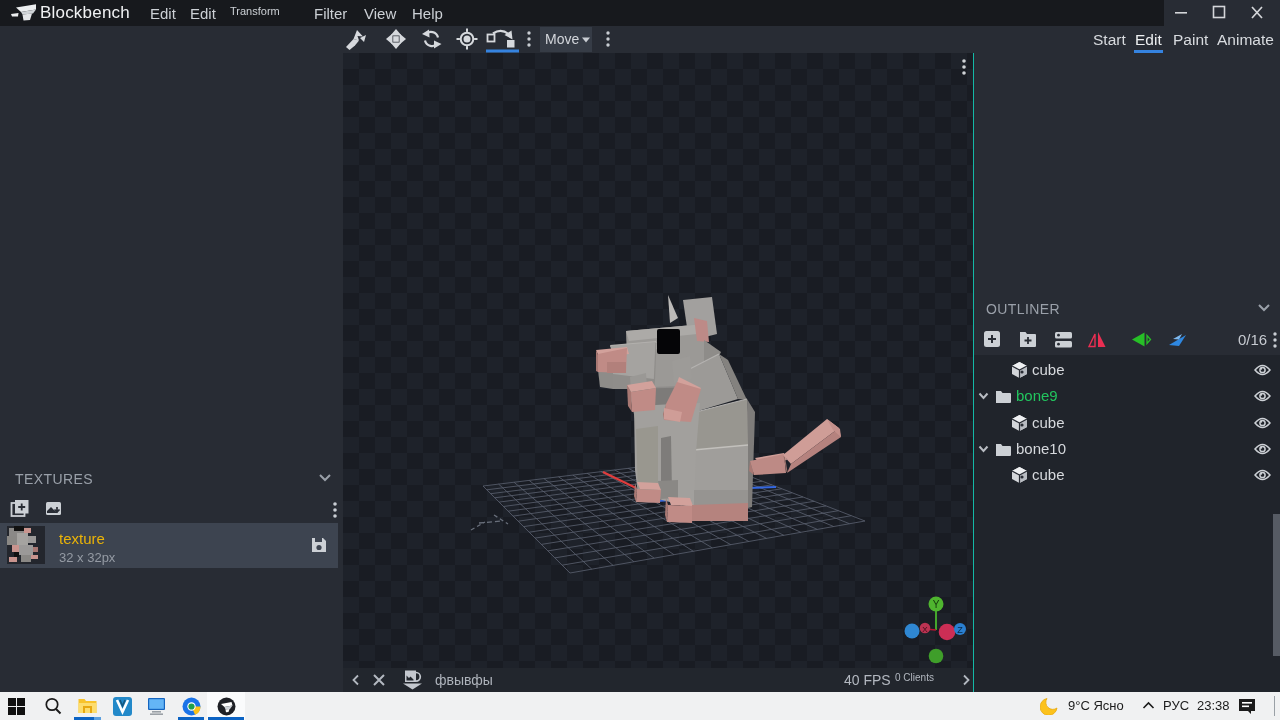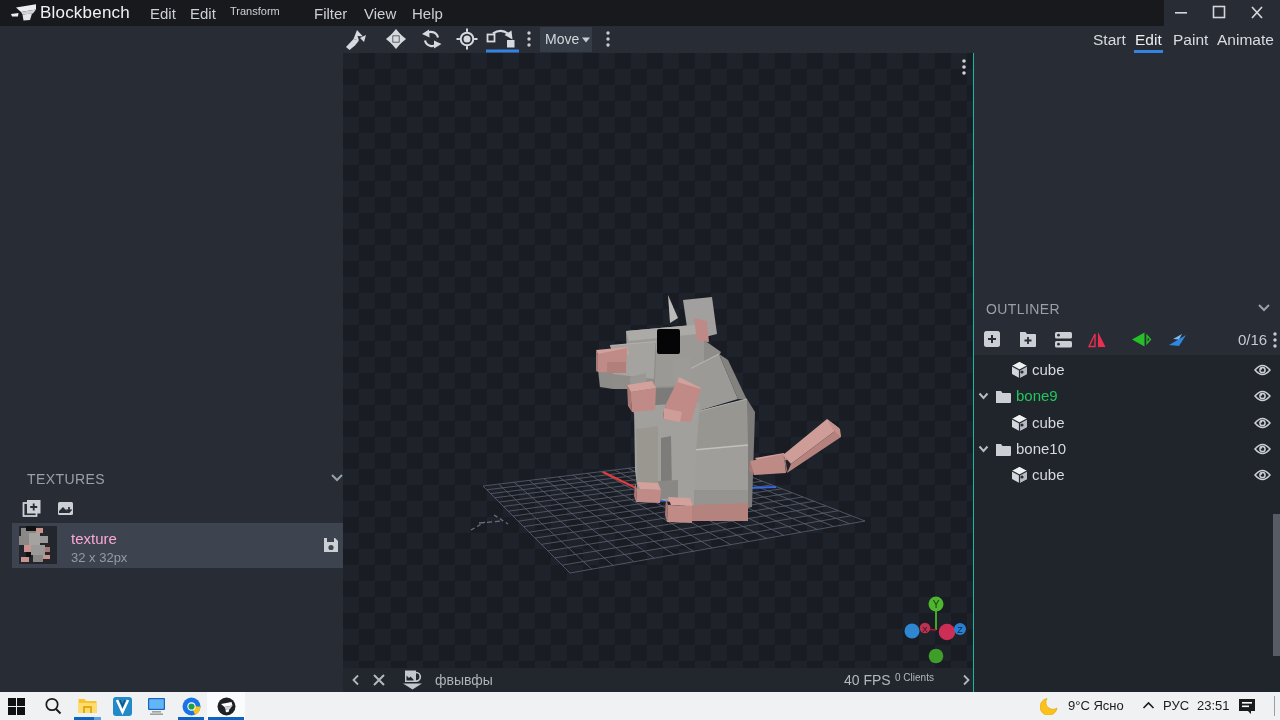--- a/index.html
+++ b/index.html
@@ -84,21 +84,21 @@
         <circle cx="265" cy="19" r="1.7"></circle>
     </g>
   </svg>
   <span class="abs" style="left:1093px;top:5px;font-size:15.5px;color:#d8dbdf;">Start</span>
   <span class="abs" style="left:1135px;top:5px;font-size:15.5px;color:#eceef0;">Edit</span>
   <div class="abs" style="left:1134px;top:24px;width:29px;height:3px;background:#3583e0;"></div>
   <span class="abs" style="left:1173px;top:5px;font-size:15.5px;color:#d8dbdf;">Paint</span>
   <span class="abs" style="left:1217px;top:5px;font-size:15.5px;color:#d8dbdf;">Animate</span>
 </div>
 
-<div class="abs" style="left:12px;top:53px;width:343px;height:639px;background:#282c34;">
+<div class="abs" style="left:0;top:53px;width:343px;height:639px;background:#282c34;">
   <span class="abs" style="left:15px;top:418px;font-size:14px;color:#9aa0a9;letter-spacing:0.4px;">TEXTURES</span>
   <svg class="abs" style="left:318px;top:420px" width="14" height="10" viewBox="0 0 14 10">
     <path d="M2 2 L7 7 L12 2" stroke="#9aa0a9" stroke-width="2" fill="none"></path>
   </svg>
   
   <svg class="abs" style="left:10px;top:446px" width="20" height="20" viewBox="0 0 20 20">
     <rect x="1.5" y="4" width="13" height="13" fill="none" stroke="#ccd0d5" stroke-width="1.8"></rect>
     <rect x="5" y="1" width="13.5" height="13.5" fill="#ccd0d5"></rect>
     <path d="M11.7 4.5 v7 M8.2 8 h7" stroke="#282c34" stroke-width="1.8"></path>
   </svg>
@@ -125,21 +125,21 @@
       <rect x="4" y="3" width="5" height="5" fill="#a5a3a0"></rect>
       <rect x="9" y="4" width="3" height="3" fill="#9b9998"></rect>
       <rect x="2" y="8" width="3" height="3" fill="#c9948e"></rect>
       <rect x="5" y="8" width="6" height="4" fill="#9b9998"></rect>
       <rect x="3" y="11" width="2" height="2" fill="#111"></rect>
       <rect x="6" y="12" width="4" height="3" fill="#8a8885"></rect>
       <rect x="1" y="13" width="3" height="2" fill="#c9948e"></rect>
       <rect x="11" y="9" width="2" height="2" fill="#a87873"></rect>
       <rect x="10" y="12" width="3" height="2" fill="#c9948e"></rect>
     </svg>
-    <span class="abs" style="left:59px;top:7px;font-size:15px;color:#f9a8d4;">texture</span>
+    <span class="abs" style="left:59px;top:7px;font-size:15px;color:#eab308;">texture</span>
     <span class="abs" style="left:59px;top:27px;font-size:13px;color:#959ba4;text-align:center;">32 x 32px</span>
     <svg class="abs" style="left:310px;top:13px" width="18" height="18" viewBox="0 0 18 18">
       <path d="M2 2 h11 l3 3 v11 h-14 z" fill="#ccd0d5"></path>
       <rect x="5" y="2" width="7" height="4" fill="#3d4450"></rect>
       <circle cx="9" cy="11.5" r="2.6" fill="#3d4450"></circle>
     </svg>
   </div>
 </div>
 
 <div class="abs" style="left:343px;top:53px;width:630px;height:615px;">
@@ -419,20 +419,20 @@
 
   <svg class="abs" style="left:1040px;top:698px;" width="0" height="0"></svg>
   <svg class="abs" style="left:1040px;top:6px" width="18" height="17" viewBox="0 0 18 17">
     <path d="M7 0.5 A 8.5 8.5 0 1 0 17 10 A 7 7 0 0 1 7 0.5 Z" fill="#fcc21c" stroke="#e8a80c" stroke-width="0.8"></path>
   </svg>
   <span class="abs" style="left:1068px;top:6px;font-size:13px;color:#1b1b1b;">9°C Ясно</span>
   <svg class="abs" style="left:1142px;top:9px" width="13" height="9" viewBox="0 0 13 9">
     <path d="M1.5 7 L6.5 2 L11.5 7" stroke="#1b1b1b" stroke-width="1.6" fill="none"></path>
   </svg>
   <span class="abs" style="left:1163px;top:6px;font-size:13px;color:#1b1b1b;">РУС</span>
-  <span class="abs" style="left:1197px;top:6px;font-size:13px;color:#1b1b1b;">23:51</span>
+  <span class="abs" style="left:1197px;top:6px;font-size:13px;color:#1b1b1b;">23:38</span>
   <svg class="abs" style="left:1238px;top:5px" width="18" height="18" viewBox="0 0 18 18">
     <path d="M1 2 h16 v12 h-4 v3 l-3 -3 h-9 z" fill="#1b1b1b"></path>
     <rect x="4" y="5" width="10" height="1.6" fill="#fff"></rect>
     <rect x="4" y="8.5" width="7" height="1.6" fill="#fff"></rect>
   </svg>
   <div class="abs" style="left:1274px;top:4px;width:1px;height:20px;background:#9aa0a6;"></div>
 </div>
 
 </body></html>

